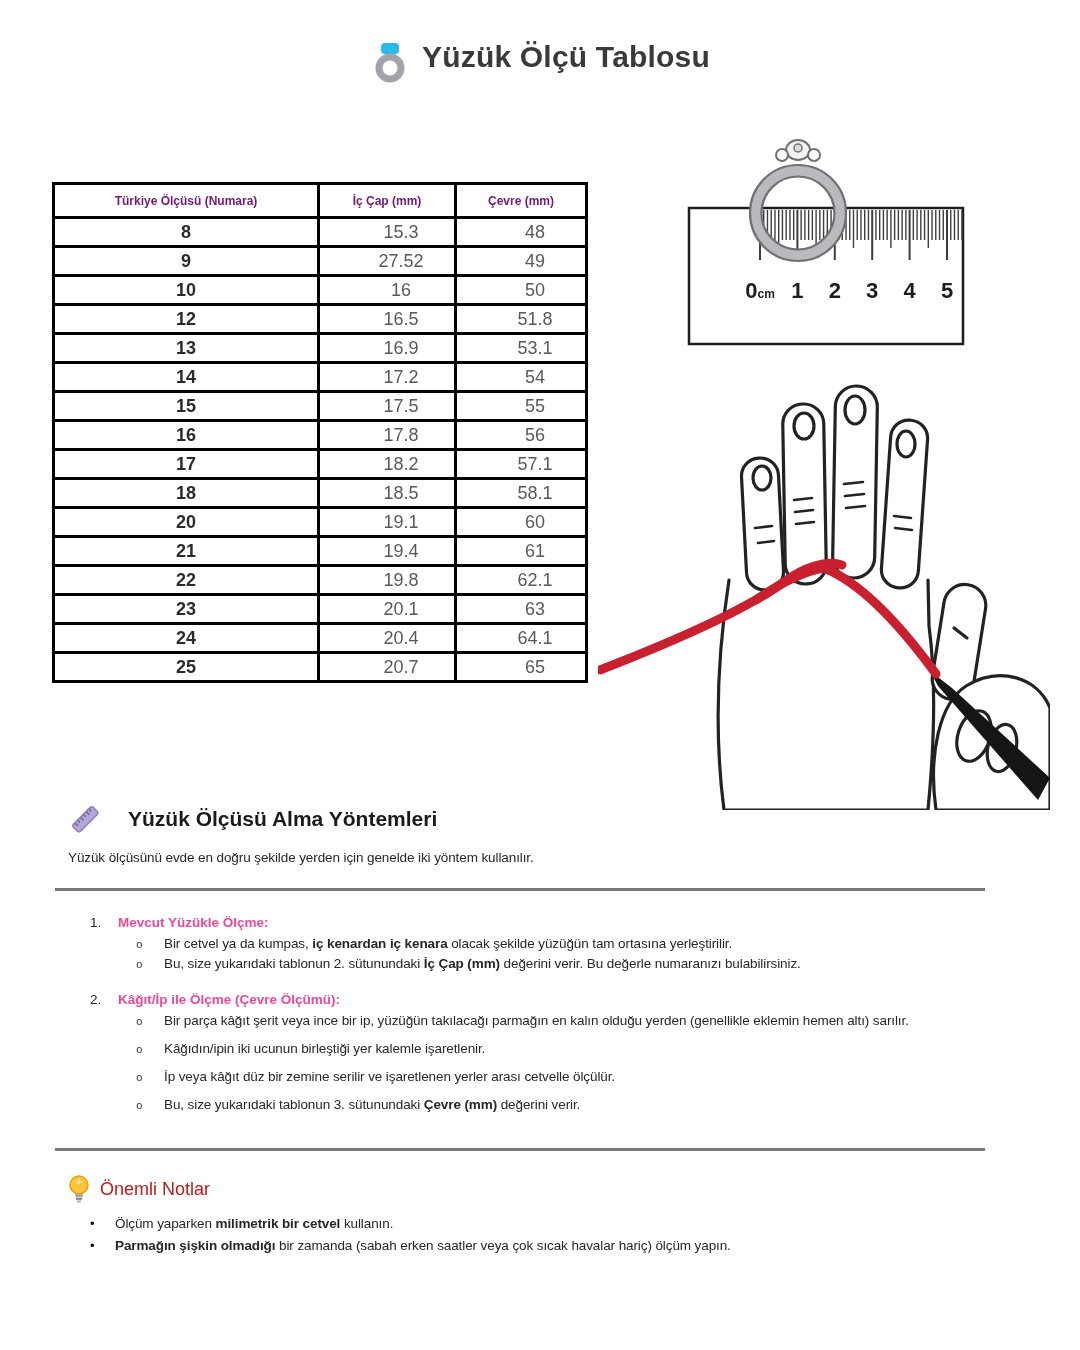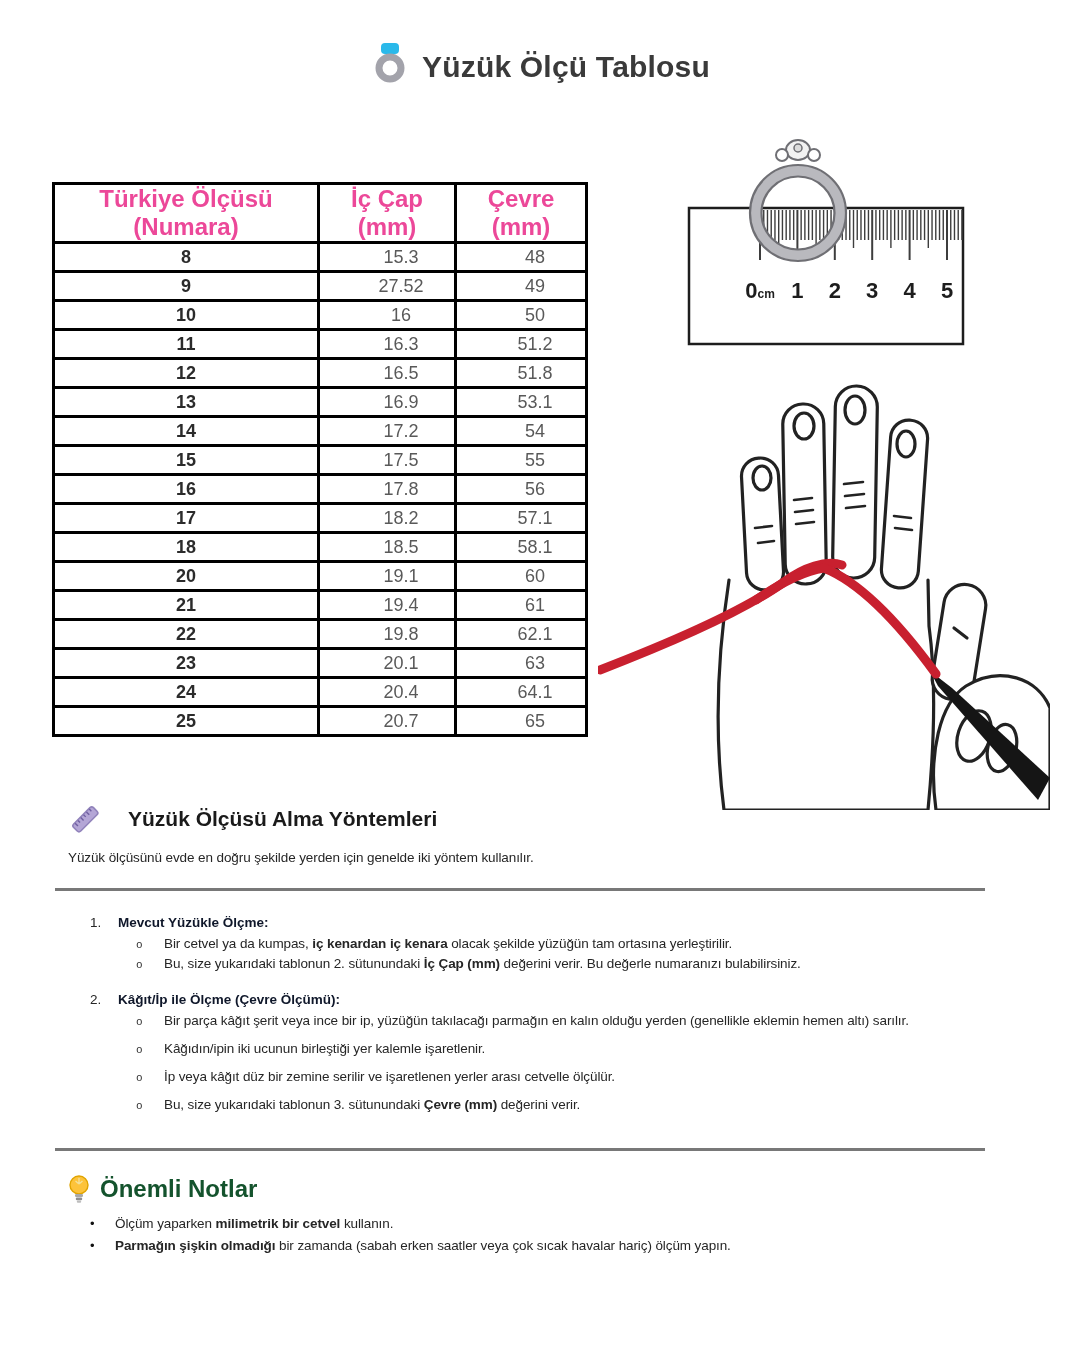--- a/index.html
+++ b/index.html
@@ -4,53 +4,53 @@
 <style>
   html,body{margin:0;padding:0;}
   body{
     width:1080px;height:1350px;background:#ffffff;position:relative;overflow:hidden;
     font-family:"Liberation Sans", sans-serif;color:#262626;
     -webkit-font-smoothing:antialiased;
   }
   .abs{position:absolute;}
 
   
-  #title-bar{top:40px;left:0;width:1080px;display:flex;justify-content:center;align-items:flex-end;gap:12px;}
+  #title-bar{top:40px;left:0;width:1080px;display:flex;justify-content:center;align-items:flex-start;gap:12px;}
   #title-bar h1{font-size:30px;font-weight:bold;color:#3a3a3a;margin:0;letter-spacing:0.2px;}
 
   
   #size-table{top:182px;left:52px;border-collapse:collapse;table-layout:fixed;width:533px;}
   #size-table th,#size-table td{border:3px solid #000;text-align:center;vertical-align:middle;padding:0;}
-  #size-table th{height:31px;font-size:24px;font-weight:bold;color:#ec4899;}
+  #size-table th{height:31px;font-size:12px;font-weight:bold;color:#701a75;}
   #size-table td{height:26px;font-size:18px;}
   #size-table td.c1{font-weight:bold;color:#2b2b2b;}
   #size-table td.c2,#size-table td.c3{color:#595959;font-weight:normal;padding-left:28px;}
   #size-table col.w1{width:265px;} #size-table col.w2{width:137px;} #size-table col.w3{width:131px;}
 
   
   #methods-heading{top:804px;left:70px;display:flex;align-items:center;gap:28px;}
   #methods-heading h2{font-size:21px;font-weight:bold;color:#1a1a1a;margin:0;}
   #methods-intro{top:850px;left:68px;width:940px;font-size:13.5px;letter-spacing:-0.1px;}
   .divider{left:55px;width:930px;height:3px;background:#787878;}
   #divider-1{top:888px;} #divider-2{top:1148px;}
 
   .num-item{left:90px;width:930px;}
   #item-1{top:915px;} #item-2{top:992px;}
   .num-row{display:flex;gap:14px;font-size:13.5px;}
   .num-row .num{width:14px;}
-  .num-row .item-title{font-weight:bold;color:#0f172a;}
+  .num-row .item-title{font-weight:bold;color:#ec4899;}
   .bullets{margin-top:6px;margin-left:46px;}
   .bullet-row{display:flex;align-items:baseline;font-size:13.5px;letter-spacing:-0.1px;color:#262626;}
   .bullets.tight .bullet-row{margin-bottom:5px;}
   .bullets.spaced .bullet-row{margin-bottom:13px;}
   .bullet-row .marker{font-family:"Liberation Mono", monospace;font-size:11px;width:28px;flex:0 0 28px;color:#333;}
 
   
   #notes-heading{top:1174px;left:68px;display:flex;align-items:center;gap:10px;}
-  #notes-heading h2{font-size:24px;font-weight:bold;color:#14532d;margin:0;}
+  #notes-heading h2{font-size:18px;font-weight:normal;color:#b91c1c;margin:0;}
   #notes-list{top:1216px;left:90px;width:930px;}
   #notes-list .bullet-row{margin-bottom:7px;}
   #notes-list .marker{font-family:"Liberation Sans", sans-serif;font-size:13px;width:25px;flex:0 0 25px;color:#111;}
 
   
   #ruler-illustration{top:128px;left:670px;}
   #hand-illustration{top:368px;left:598px;}
 </style>
 </head>
 <body>
@@ -84,25 +84,20 @@
       </tr>
       <tr>
         <td class="c1">9</td>
         <td class="c2">27.52</td>
         <td class="c3">49</td>
       </tr>
       <tr>
         <td class="c1">10</td>
         <td class="c2">16</td>
         <td class="c3">50</td>
-      </tr>
-      <tr>
-        <td class="c1">11</td>
-        <td class="c2">16.3</td>
-        <td class="c3">51.2</td>
       </tr>
       <tr>
         <td class="c1">12</td>
         <td class="c2">16.5</td>
         <td class="c3">51.8</td>
       </tr>
       <tr>
         <td class="c1">13</td>
         <td class="c2">16.9</td>
         <td class="c3">53.1</td>

